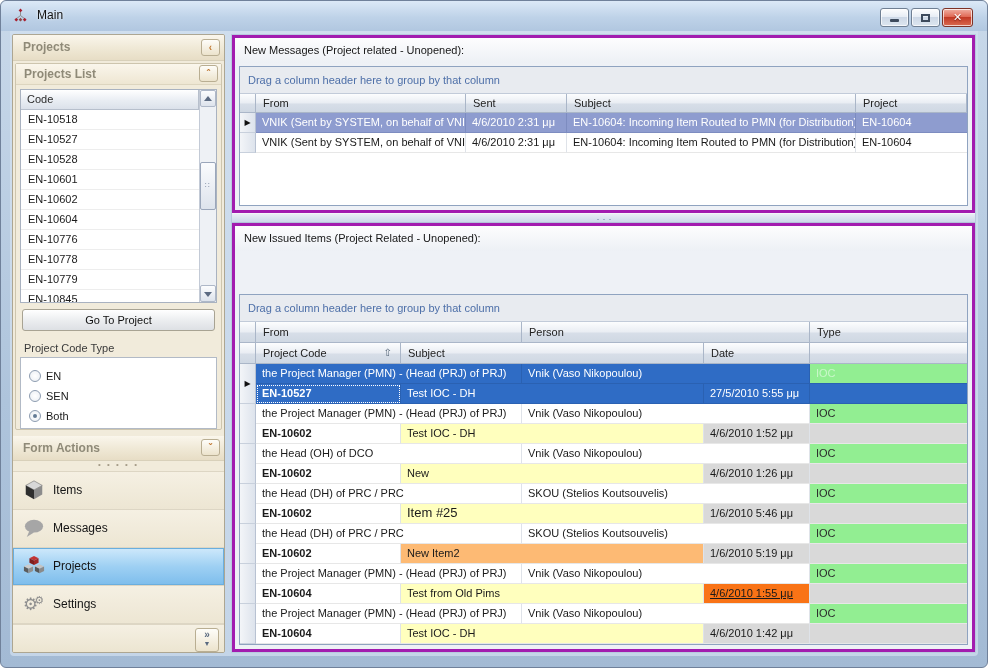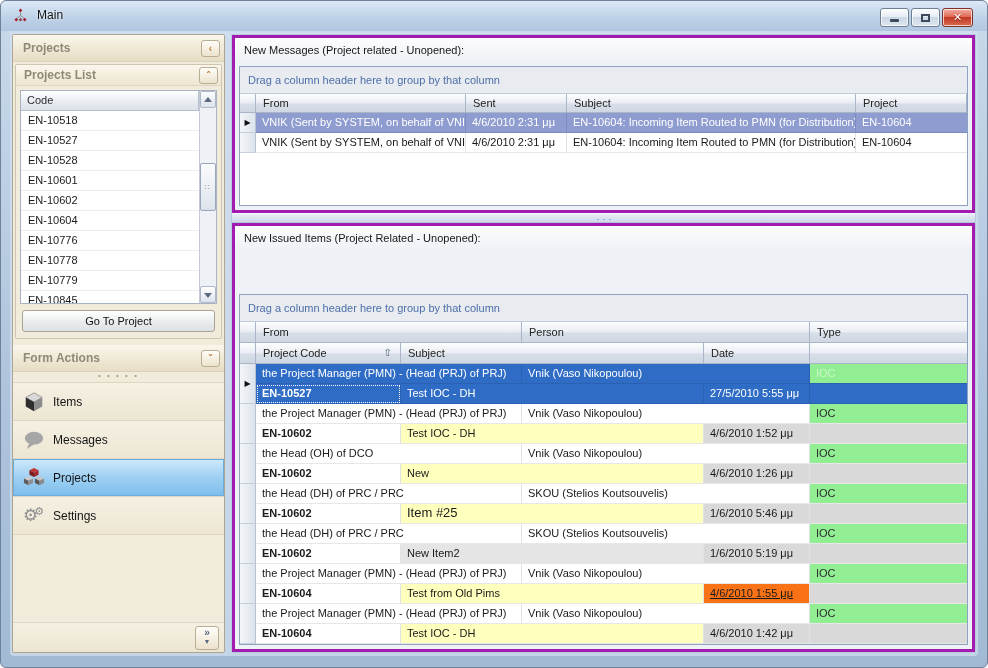--- a/index.html
+++ b/index.html
@@ -202,20 +202,37 @@
                 <div class="tri-up"></div>
               </div>
             <div class="thumb">∷</div>
             <div class="btn dn">
                 <div class="tri-dn"></div>
               </div>
           </div>
         </div>
         <button class="goto-btn" style="width:calc(100% - 12px);">Go To Project</button>
 
+        <div class="codetype">
+          <div class="cap">Project Code Type</div>
+          <div class="box">
+              <div class="radio-row">
+                <div class="rdo"></div>
+                <div class="rlbl">EN</div>
+              </div>
+              <div class="radio-row">
+                <div class="rdo"></div>
+                <div class="rlbl">SEN</div>
+              </div>
+              <div class="radio-row">
+                <div class="rdo sel"></div>
+                <div class="rlbl">Both</div>
+              </div>
+            </div>
+        </div>
       </div>
 
       <div class="grp-header fa-header">
         <span class="cap">Form Actions</span>
         <span class="sq-btn">ˇ</span>
       </div>
       <div class="dots">• • • • •</div>
 
       <div class="nav-list">
           <div class="nav-item">
@@ -390,21 +407,21 @@
               <div class="record">
                 <div class="indcell"></div>
                 <div class="rec-rows">
                   <div class="rrow">
                     <div class="cell" style="width: 266px; min-width: 266px;">the Head (DH) of PRC / PRC</div>
                     <div class="cell" style="width: 288px; min-width: 288px;">SKOU (Stelios Koutsouvelis)</div>
                     <div class="cell c-type" style="flex: 1 1 0%; border-right: none; background: rgb(146, 238, 146);">IOC</div>
                   </div>
                   <div class="rrow">
                     <div class="cell c-code" style="width: 145px; min-width: 145px;">EN-10602</div>
-                    <div class="cell" style="width: 303px; min-width: 303px; background: #e5e5e5;">New Item2</div>
+                    <div class="cell" style="width: 303px; min-width: 303px; background: #fdba74;">New Item2</div>
                     <div class="cell" style="width: 106px; min-width: 106px; background: rgb(217, 217, 217);">1/6/2010 5:19 μμ</div>
                     <div class="cell" style="flex: 1 1 0%; border-right: none; background: rgb(217, 217, 217);"></div>
                   </div>
                 </div>
               </div>
               <div class="record">
                 <div class="indcell"></div>
                 <div class="rec-rows">
                   <div class="rrow">
                     <div class="cell" style="width: 266px; min-width: 266px;">the Project Manager (PMN) - (Head (PRJ) of PRJ)</div>

